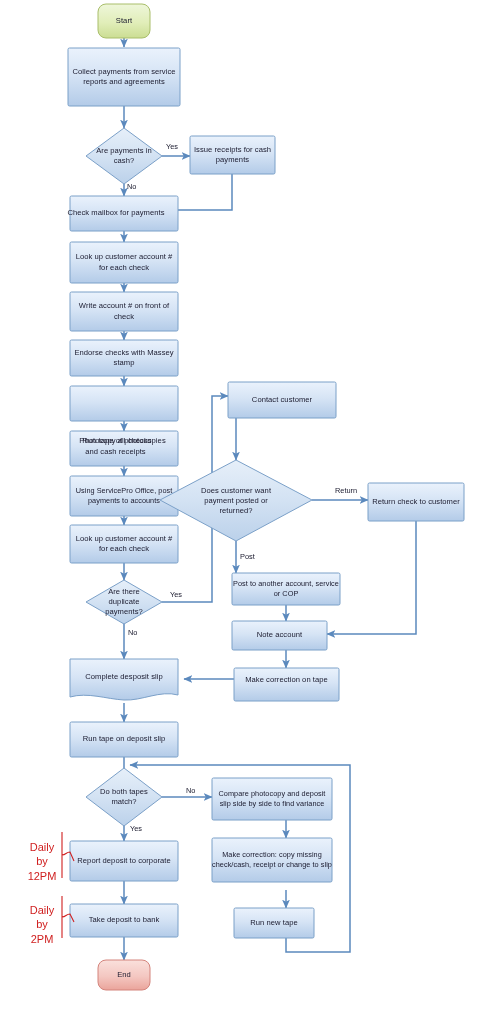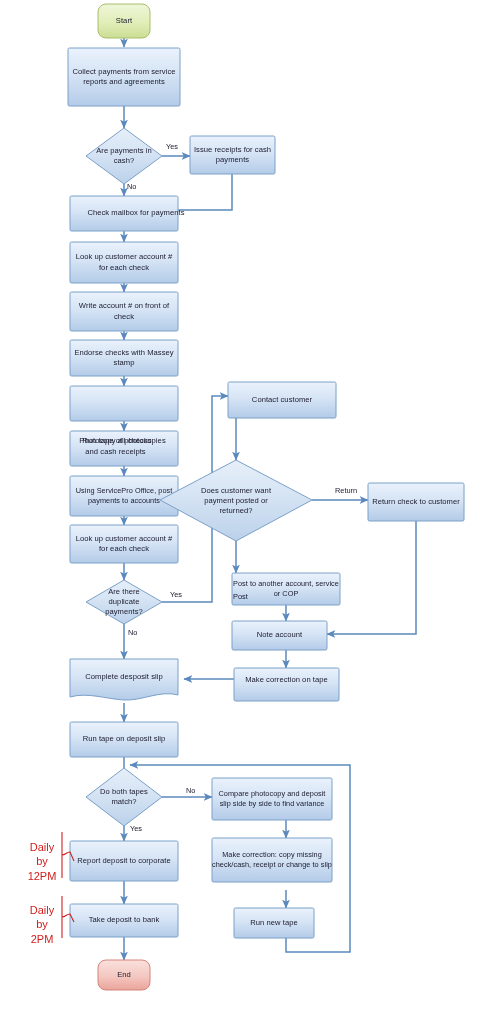--- a/index.html
+++ b/index.html
@@ -184,21 +184,21 @@
   </div>
 
   <div class="node-label" style="left:94px; top:131px; width:60px; height:50px;">
     <span>Are payments in cash?</span>
   </div>
 
   <div class="node-label" style="left:192px; top:136px; width:81px; height:38px;">
     <span>Issue receipts for cash payments</span>
   </div>
 
-  <div class="node-label" style="left:84px; top:196px; width:104px; height:35px;">
+  <div class="node-label" style="left:64px; top:196px; width:104px; height:35px;">
     <span>Check mailbox for payments</span>
   </div>
 
   <div class="node-label" style="left:72px; top:242px; width:104px; height:41px;">
     <span>Look up customer account # for each check</span>
   </div>
 
   <div class="node-label" style="left:72px; top:292px; width:104px; height:39px;">
     <span>Write account # on front of check</span>
   </div>
@@ -285,21 +285,21 @@
 
   <div class="node-label" style="left:98px; top:960px; width:52px; height:30px;">
     <span>End</span>
   </div>
 
   <div class="edge-label" style="left:166px; top:142px;">Yes</div>
   <div class="edge-label" style="left:127px; top:182px;">No</div>
   <div class="edge-label" style="left:170px; top:590px;">Yes</div>
   <div class="edge-label" style="left:128px; top:628px;">No</div>
   <div class="edge-label" style="left:335px; top:486px;">Return</div>
-  <div class="edge-label" style="left:233px; top:552px;margin-top:40px;">Post</div>
+  <div class="edge-label" style="left:240px; top:552px;">Post</div>
   <div class="edge-label" style="left:186px; top:786px;">No</div>
   <div class="edge-label" style="left:130px; top:824px;">Yes</div>
 
   <div class="sla-label" style="left:24px; top:840px; width:36px;">
     <div>Daily</div>
     <div>by</div>
     <div>12PM</div>
   </div>
 
   <div class="sla-label" style="left:24px; top:903px; width:36px;">

